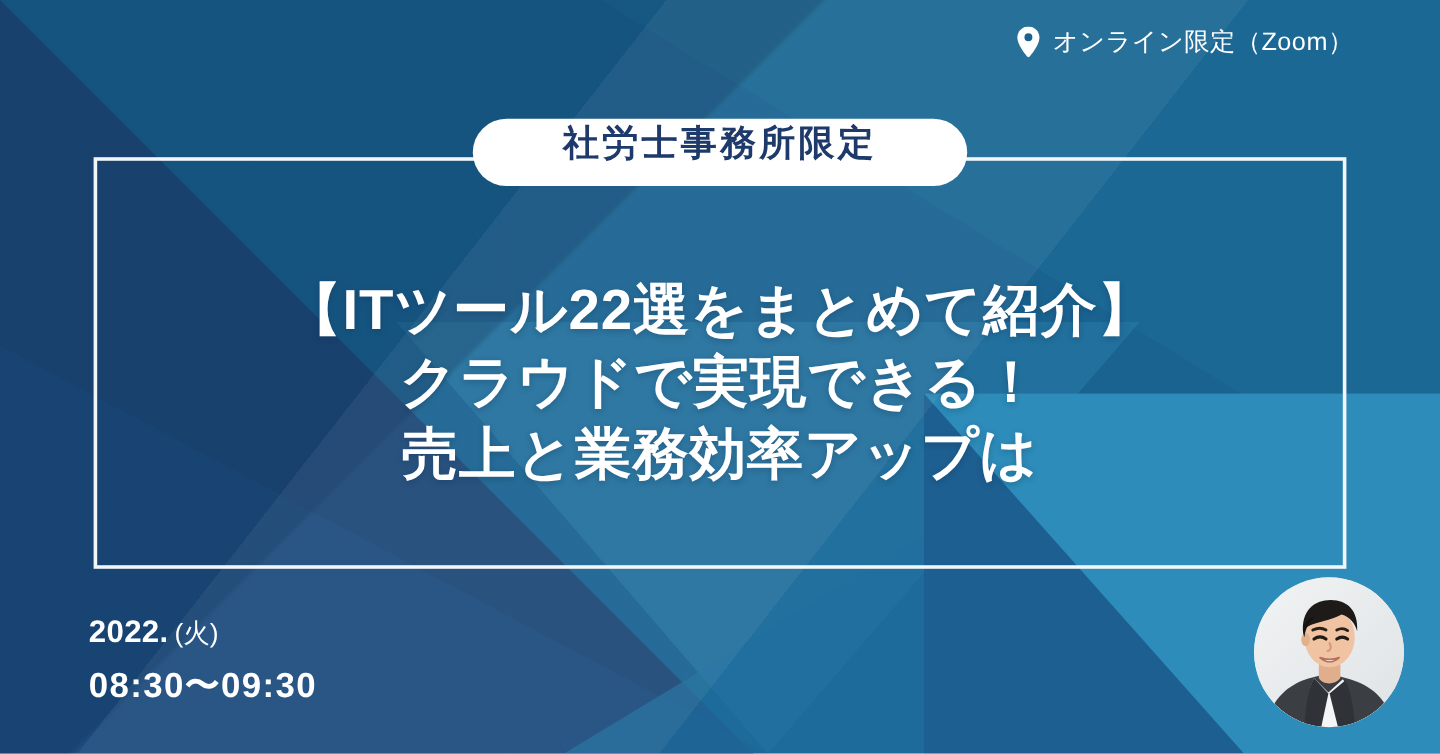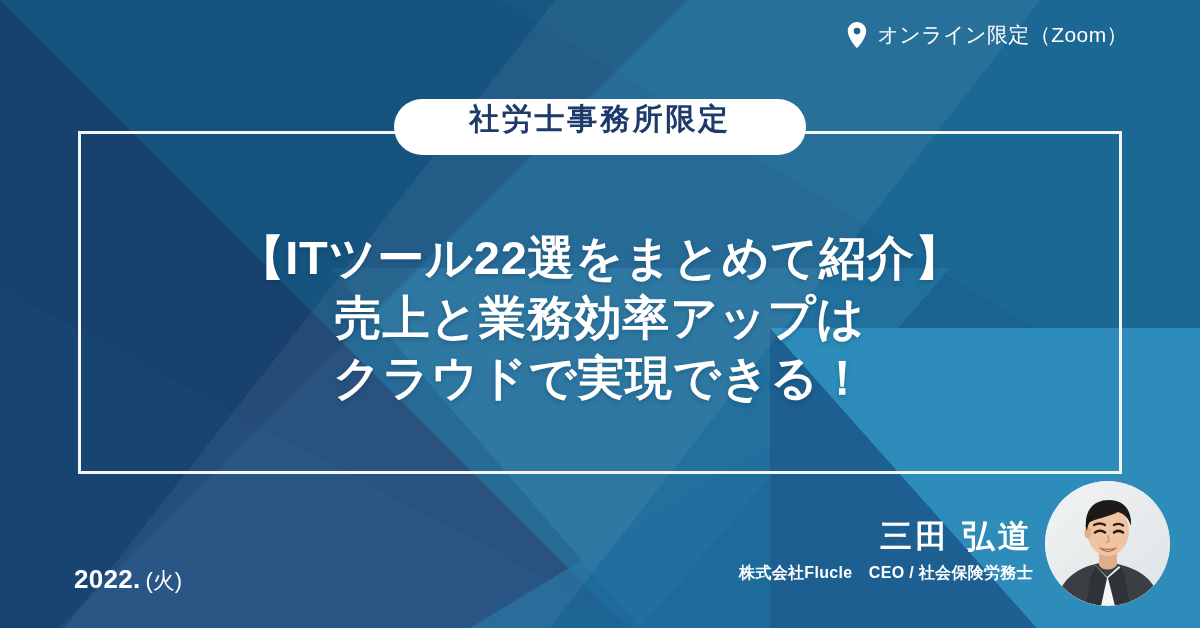--- a/index.html
+++ b/index.html
@@ -256,36 +256,33 @@
     </span>
     <span class="location-text">オンライン限定（Zoom）</span>
   </div>
 
   <div class="badge">
     <span class="badge-text">社労士事務所限定</span>
   </div>
 
   <div class="headline">
     <div class="headline-line">【ITツール22選をまとめて紹介】</div>
+    <div class="headline-line">クラウドで実現できる！</div>
     <div class="headline-line">売上と業務効率アップは</div>
-    <div class="headline-line">クラウドで実現できる！</div>
   </div>
 
   <div class="date-block">
     <div class="date-row">
       <span class="date-year">2022.</span>
       <span class="date-dow">(火)</span>
     </div>
+    <div class="time-row">08:30〜09:30</div>
   </div>
 
   <div class="speaker">
-    <div class="speaker-text">
-      <div class="speaker-name">三田 弘道</div>
-      <div class="speaker-role">株式会社Flucle　CEO / 社会保険労務士</div>
-    </div>
     <div class="avatar">
       <svg viewBox="0 0 125 125" aria-hidden="true">
         <defs>
           <clipPath id="avclip">
               <circle cx="62.5" cy="62.5" r="62.5"></circle>
             </clipPath>
           <linearGradient id="avbg" x1="0" y1="0" x2="1" y2="1">
             <stop offset="0%" stop-color="#f1f3f4"></stop>
             <stop offset="100%" stop-color="#dfe3e5"></stop>
           </linearGradient>

